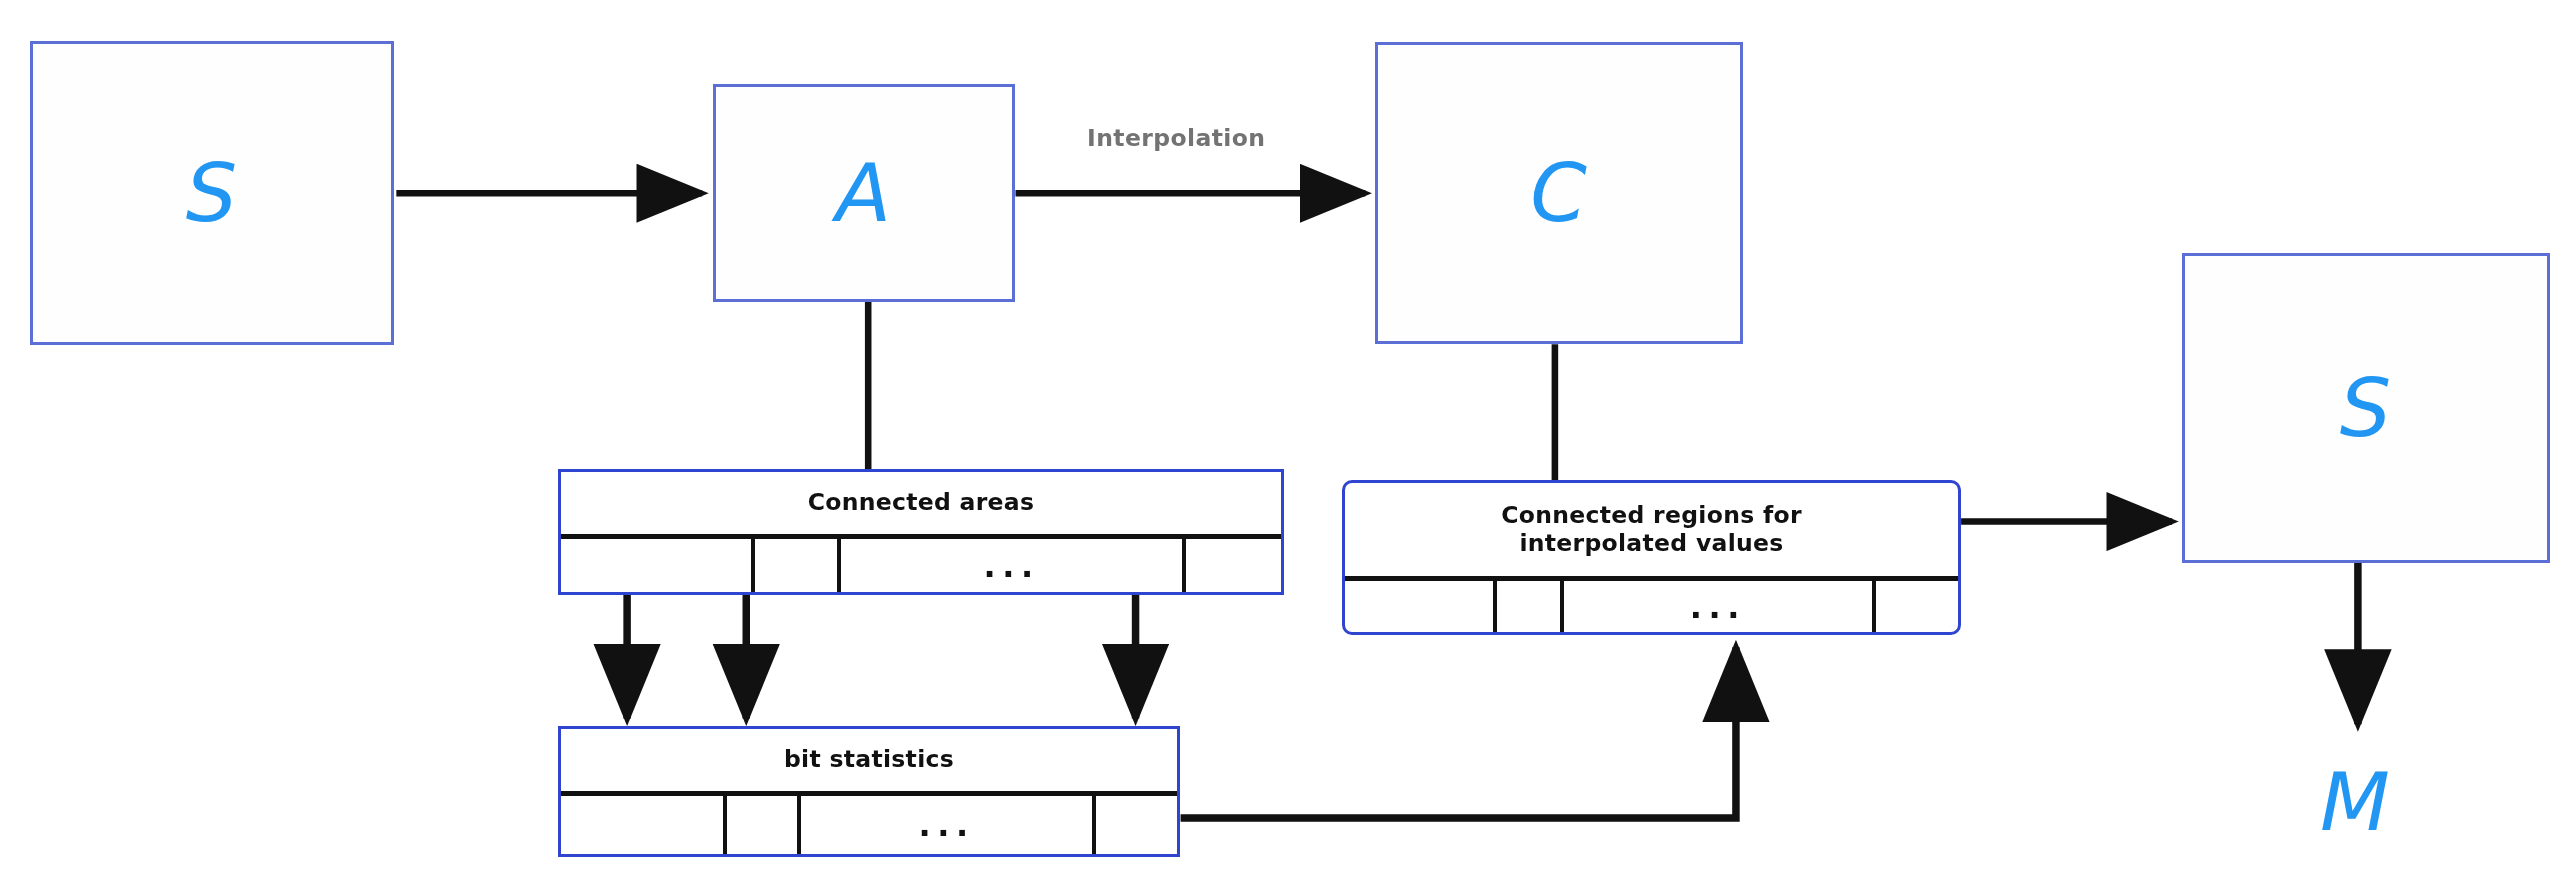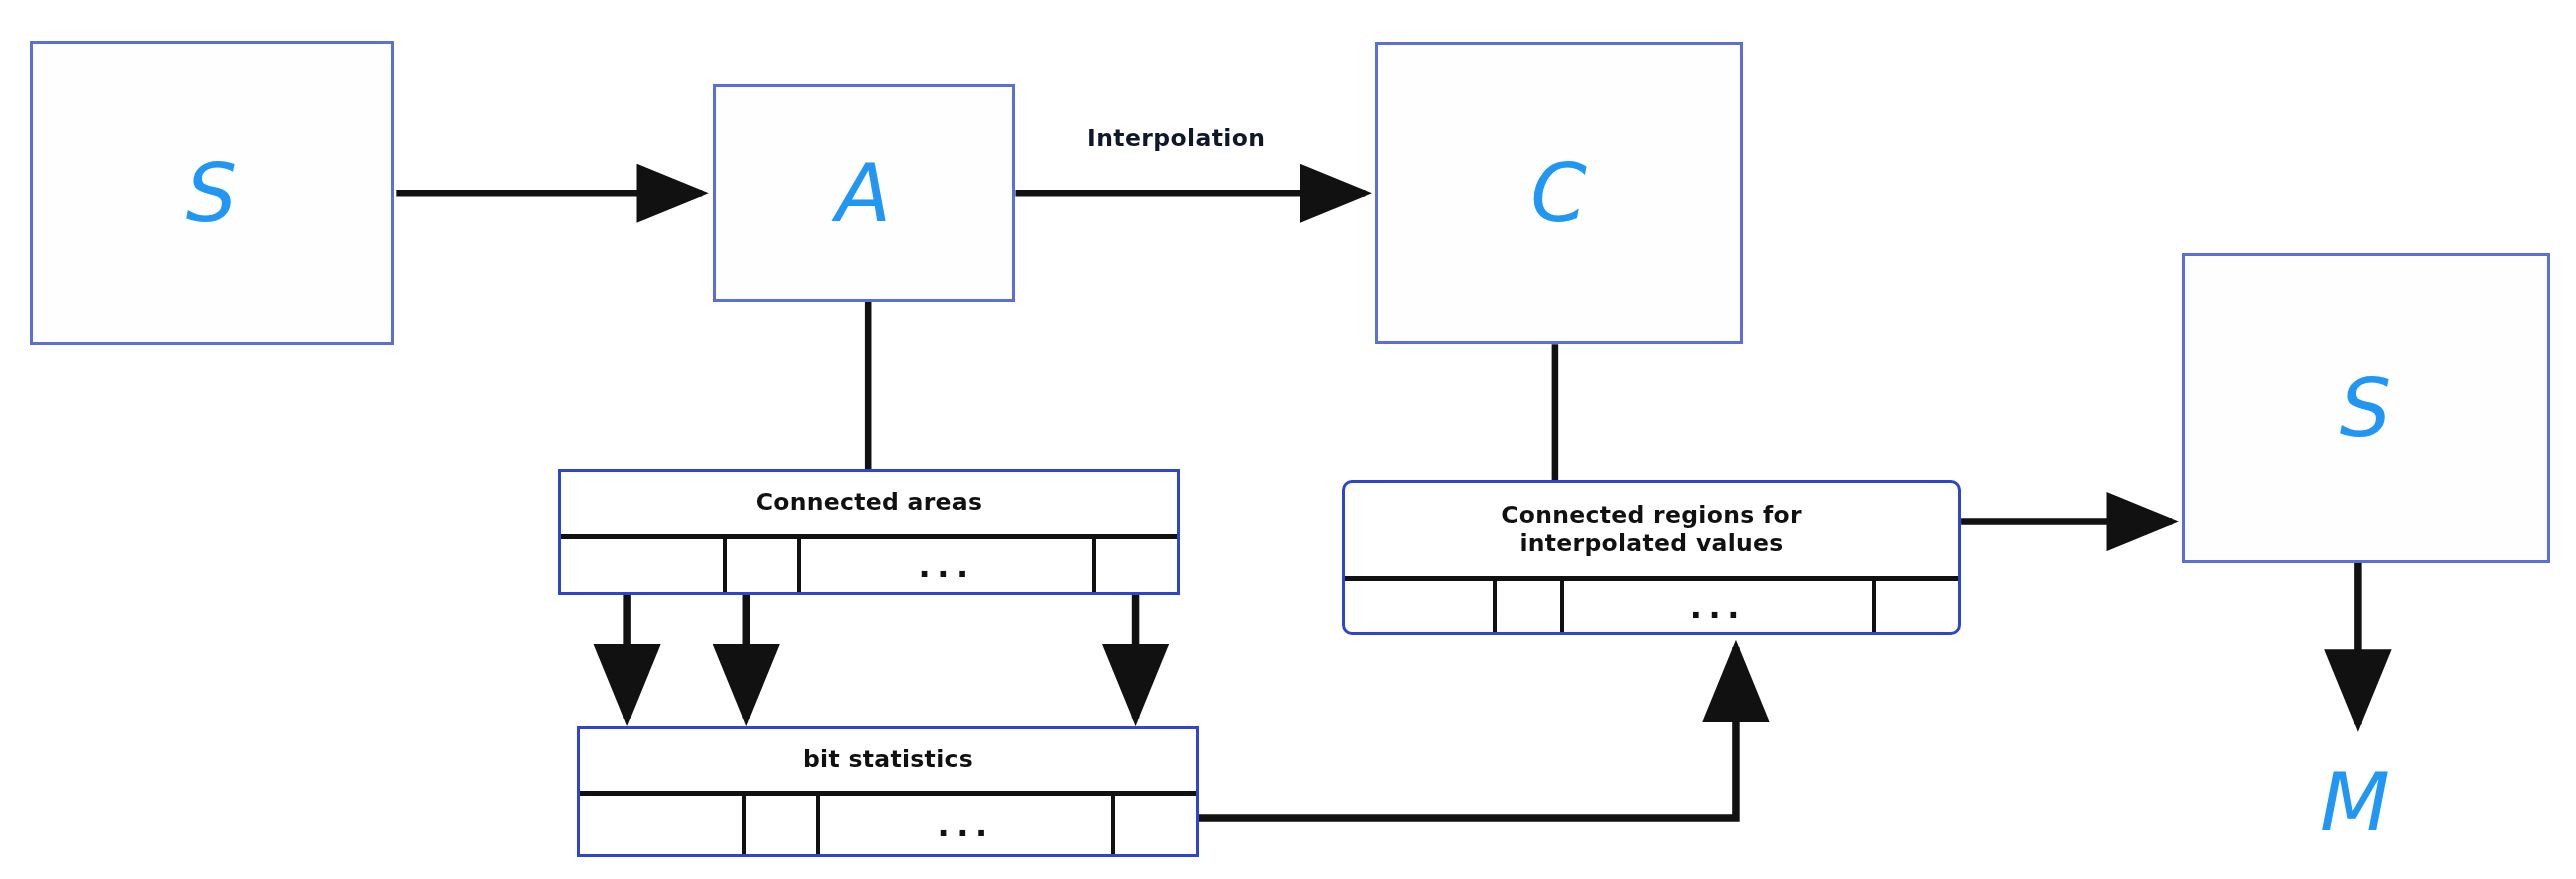--- a/index.html
+++ b/index.html
@@ -95,21 +95,21 @@
     top: 0;
     width: 2576px;
     height: 879px;
     pointer-events: none;
   }
   .edge-label {
     position: absolute;
     font-family: "DejaVu Sans", sans-serif;
     font-weight: bold;
     font-size: 23.5px;
-    color: #0f172a;
+    color: #737373;
     letter-spacing: 0.4px;
     white-space: nowrap;
   }
 </style>
 </head>
 <body>
 
 <div id="canvas">
 
   <svg class="svg-layer" viewBox="0 0 2745 937" xmlns="http://www.w3.org/2000/svg">
@@ -171,42 +171,42 @@
   </div>
 
   <div class="node-box" style="left:2182px; top:253px; width:368px; height:310px;">
     <span class="node-letter">S</span>
   </div>
 
   <span class="free-letter" style="left:2320px; top:762px;">M</span>
 
   <span class="edge-label" style="left:1087px; top:124px;">Interpolation</span>
 
-  <div class="table-box" style="left:558px; top:469px; width:622px; height:126px;">
+  <div class="table-box" style="left:558px; top:469px; width:726px; height:126px;">
     <div class="table-head" style="height:62px;">Connected areas</div>
     <div class="table-body">
       <div class="cell" style="flex:1.45;"></div>
       <div class="cell" style="flex:0.62;"></div>
       <div class="cell" style="flex:2.6;">...</div>
       <div class="cell" style="flex:0.72;"></div>
     </div>
   </div>
 
   <div class="table-box" style="left:1342px; top:480px; width:619px; height:155px;border-radius:10px;">
     <div class="table-head" style="height:93px; white-space:pre-line;">Connected regions for
 interpolated values</div>
     <div class="table-body">
       <div class="cell" style="flex:1.3;"></div>
       <div class="cell" style="flex:0.55;"></div>
       <div class="cell" style="flex:2.7;">...</div>
       <div class="cell" style="flex:0.72;"></div>
     </div>
   </div>
 
-  <div class="table-box" style="left:558px; top:726px; width:622px; height:131px;margin-left:19px;">
+  <div class="table-box" style="left:558px; top:726px; width:622px; height:131px;">
     <div class="table-head" style="height:62px;">bit statistics</div>
     <div class="table-body">
       <div class="cell" style="flex:1.45;"></div>
       <div class="cell" style="flex:0.62;"></div>
       <div class="cell" style="flex:2.6;">...</div>
       <div class="cell" style="flex:0.72;"></div>
     </div>
   </div>
 
 </div>

